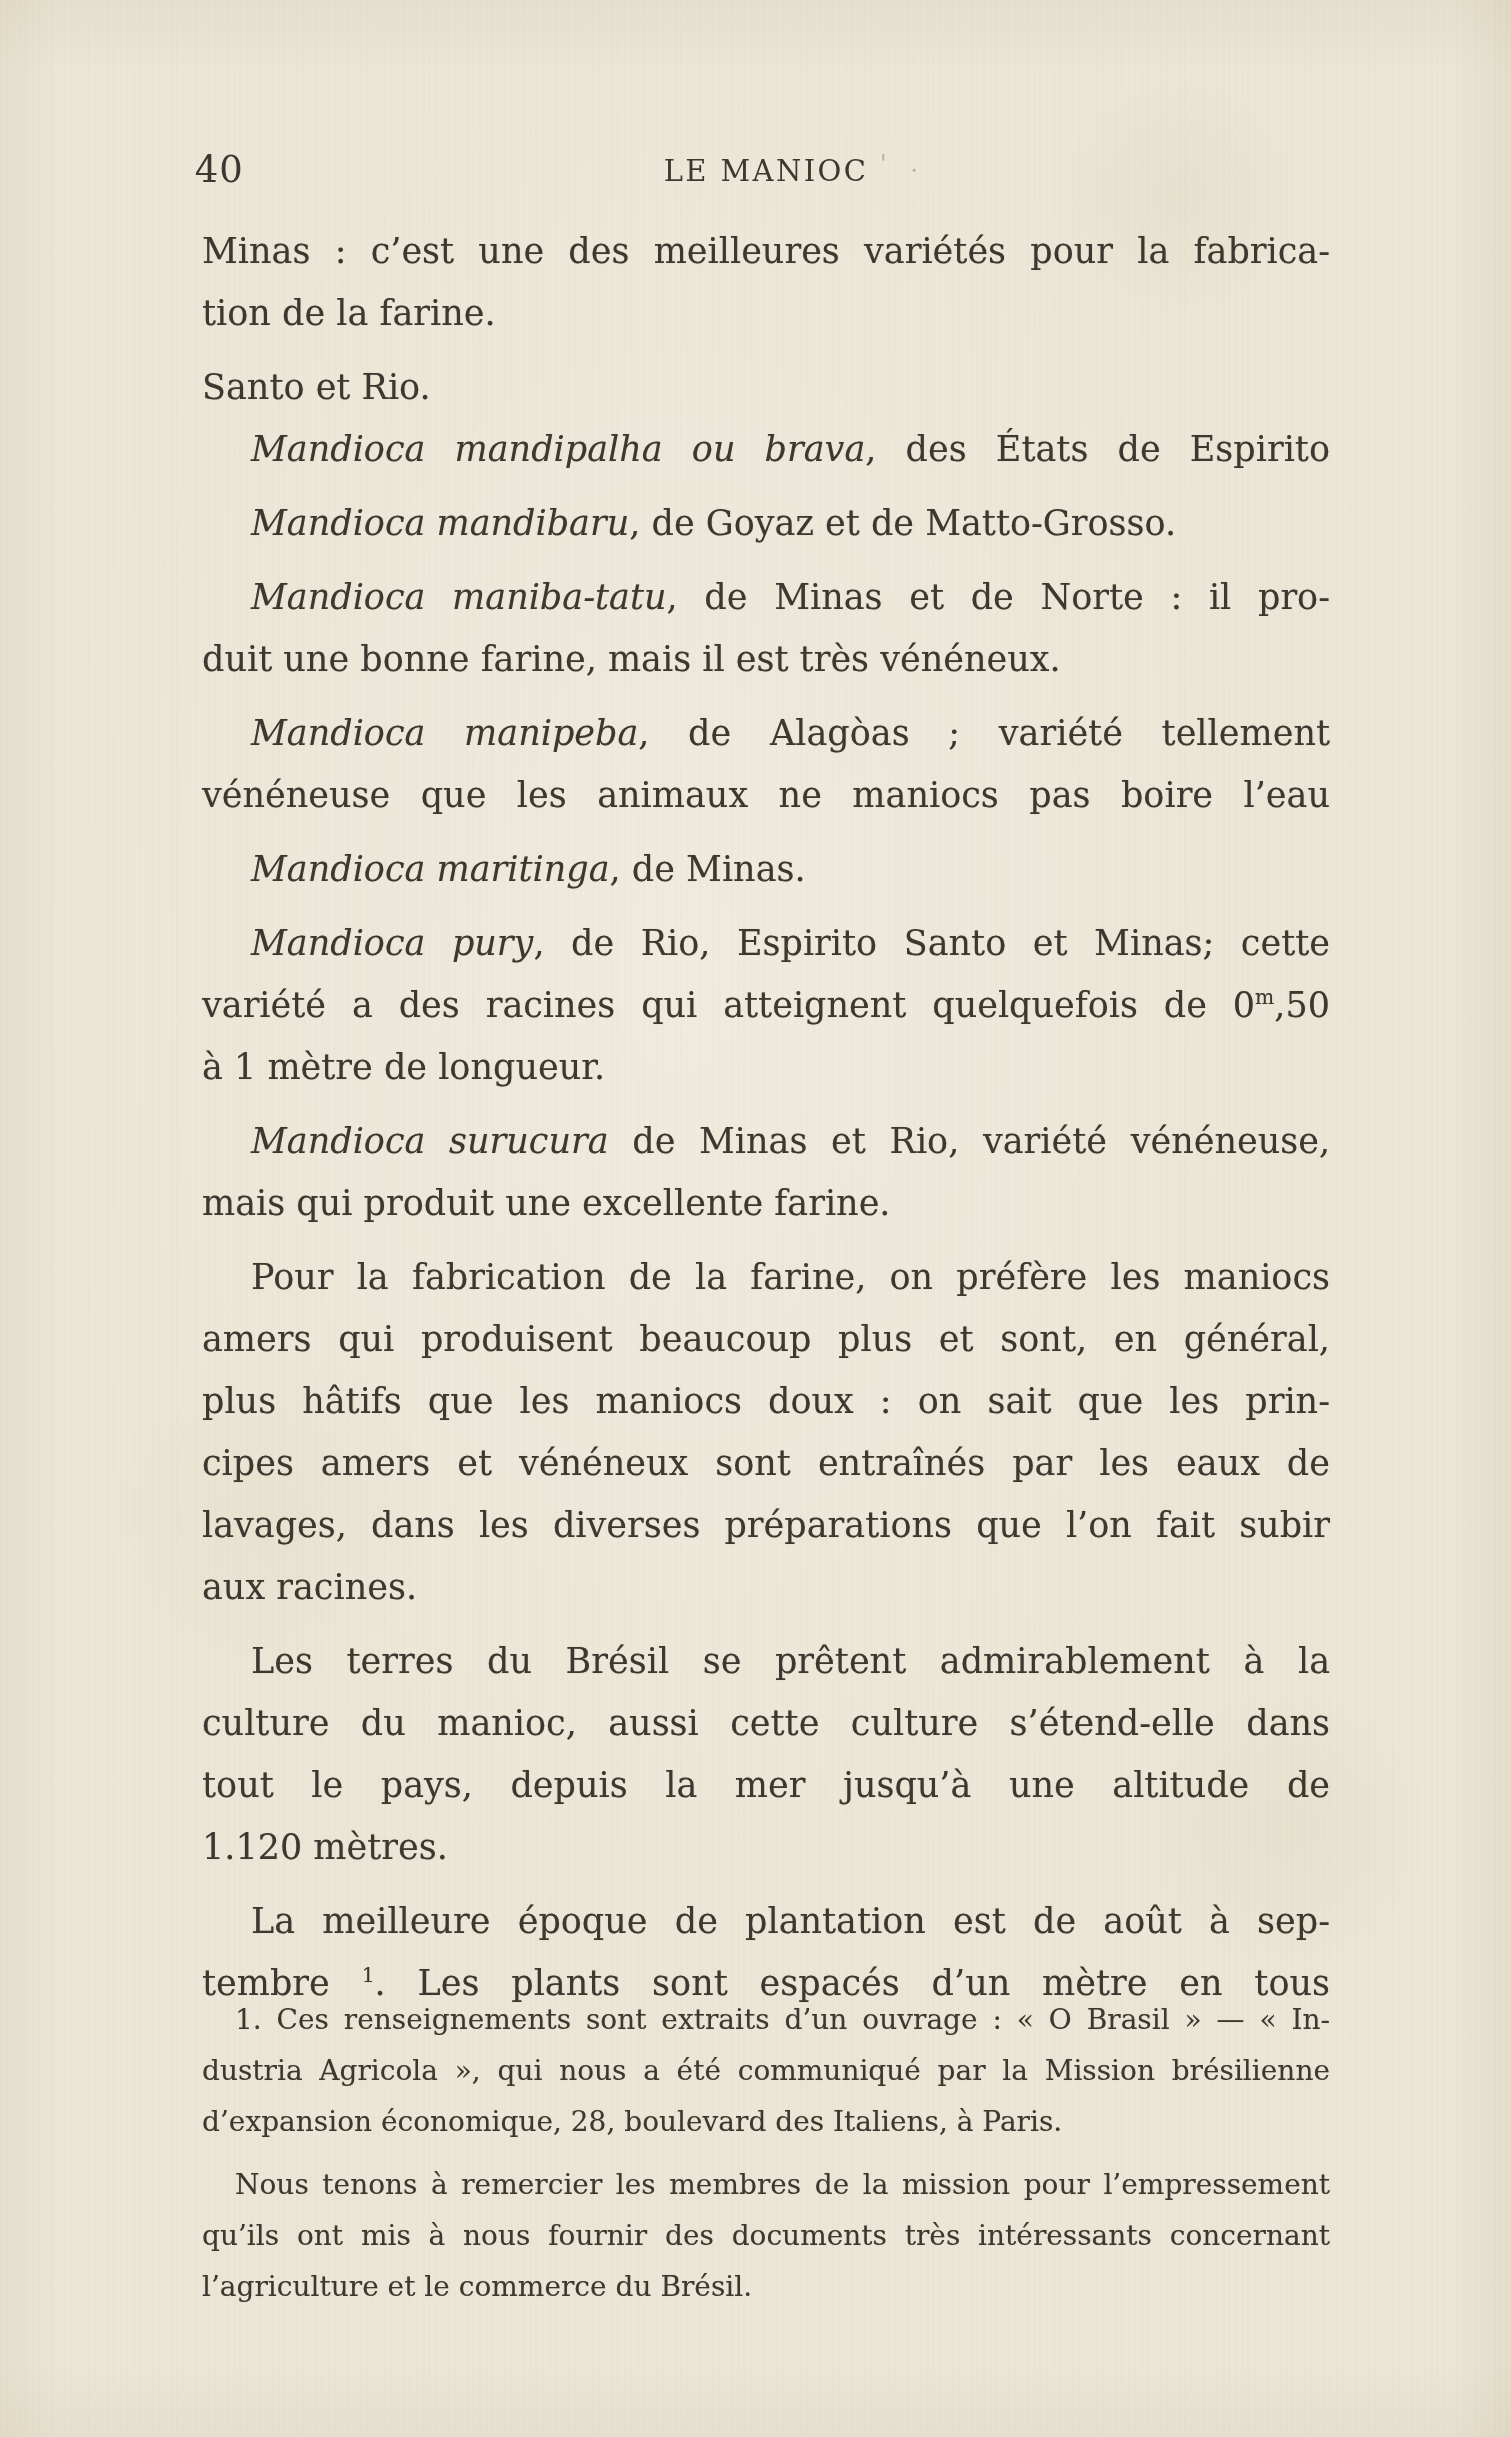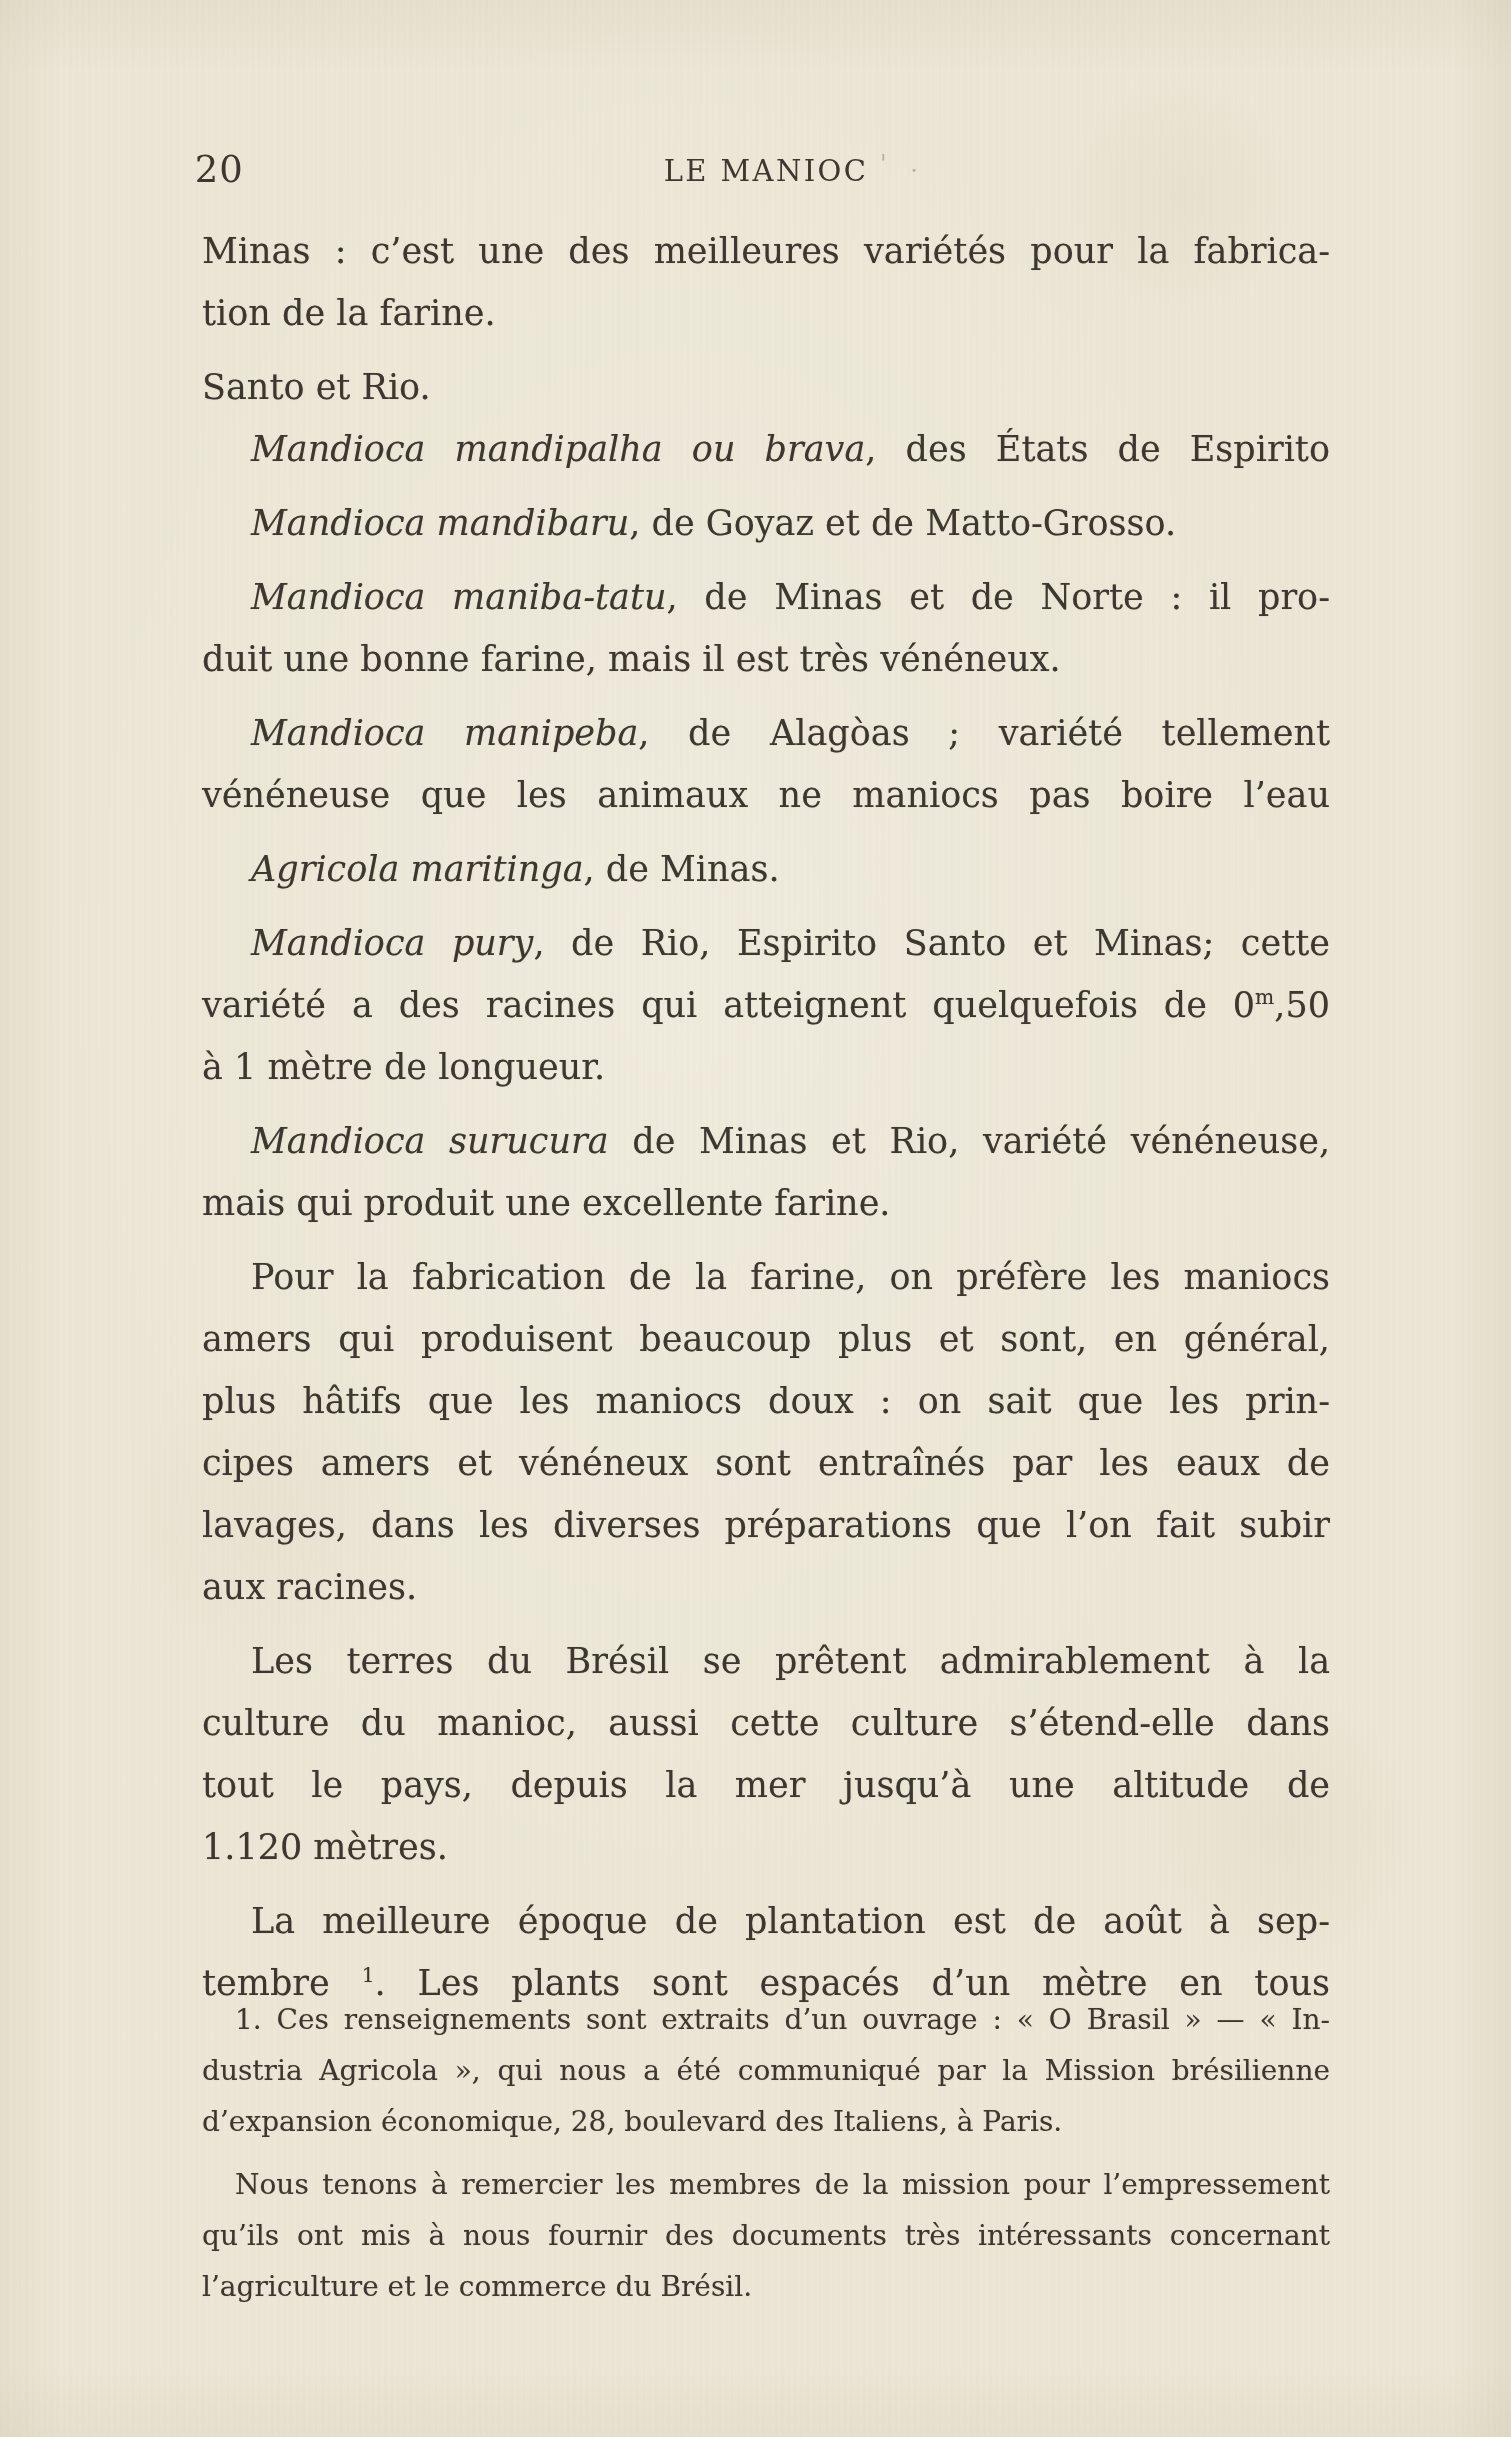--- a/index.html
+++ b/index.html
@@ -63,21 +63,21 @@
   .it{font-style:italic;}
   sup{font-size:0.58em;vertical-align:super;line-height:0;}
 </style>
 </head>
 <body>
 
 <div class="page">
   <div class="texture"></div>
 
   <div class="header">
-    <div class="page-number">20</div>
+    <div class="page-number">40</div>
     <div class="running-title">LE MANIOC</div>
     <div class="artifact">' .</div>
   </div>
 
   <div class="body-text" id="body-text">
       <div class="para">
         <div class="line"><span>Minas : c’est une des meilleures variétés pour la fabrica-</span></div>
         <div class="line end"><span>tion de la farine.</span></div>
       </div>
       <div class="para">
@@ -89,21 +89,21 @@
       </div>
       <div class="para">
         <div class="line indent"><span class="it">Mandioca maniba-tatu</span><span>, de Minas et de Norte : il pro-</span></div>
         <div class="line end"><span>duit une bonne farine, mais il est très vénéneux.</span></div>
       </div>
       <div class="para">
         <div class="line indent"><span class="it">Mandioca manipeba</span><span>, de Alagòas ; variété tellement</span></div>
         <div class="line"><span>vénéneuse que les animaux ne maniocs pas boire l’eau</span></div>
       </div>
       <div class="para">
-        <div class="line end indent"><span class="it">Agricola maritinga</span><span>, de Minas.</span></div>
+        <div class="line end indent"><span class="it">Mandioca maritinga</span><span>, de Minas.</span></div>
       </div>
       <div class="para">
         <div class="line indent"><span class="it">Mandioca pury</span><span>, de Rio, Espirito Santo et Minas; cette</span></div>
         <div class="line"><span>variété a des racines qui atteignent quelquefois de 0</span><sup>m</sup><span>,50</span></div>
         <div class="line end"><span>à 1 mètre de longueur.</span></div>
       </div>
       <div class="para">
         <div class="line indent"><span class="it">Mandioca surucura</span><span> de Minas et Rio, variété vénéneuse,</span></div>
         <div class="line end"><span>mais qui produit une excellente farine.</span></div>
       </div>

